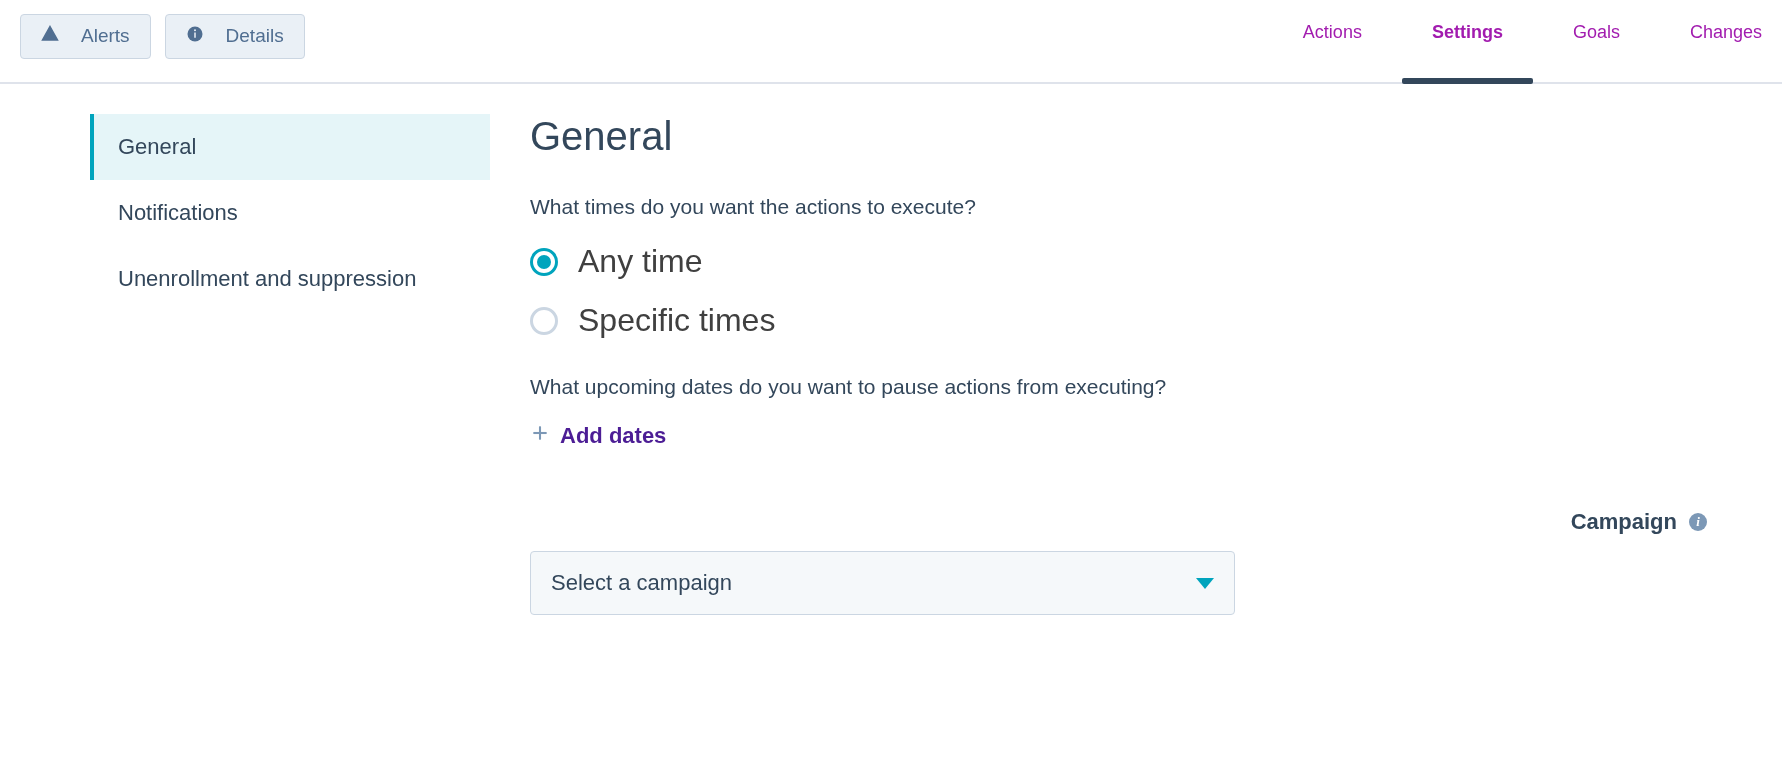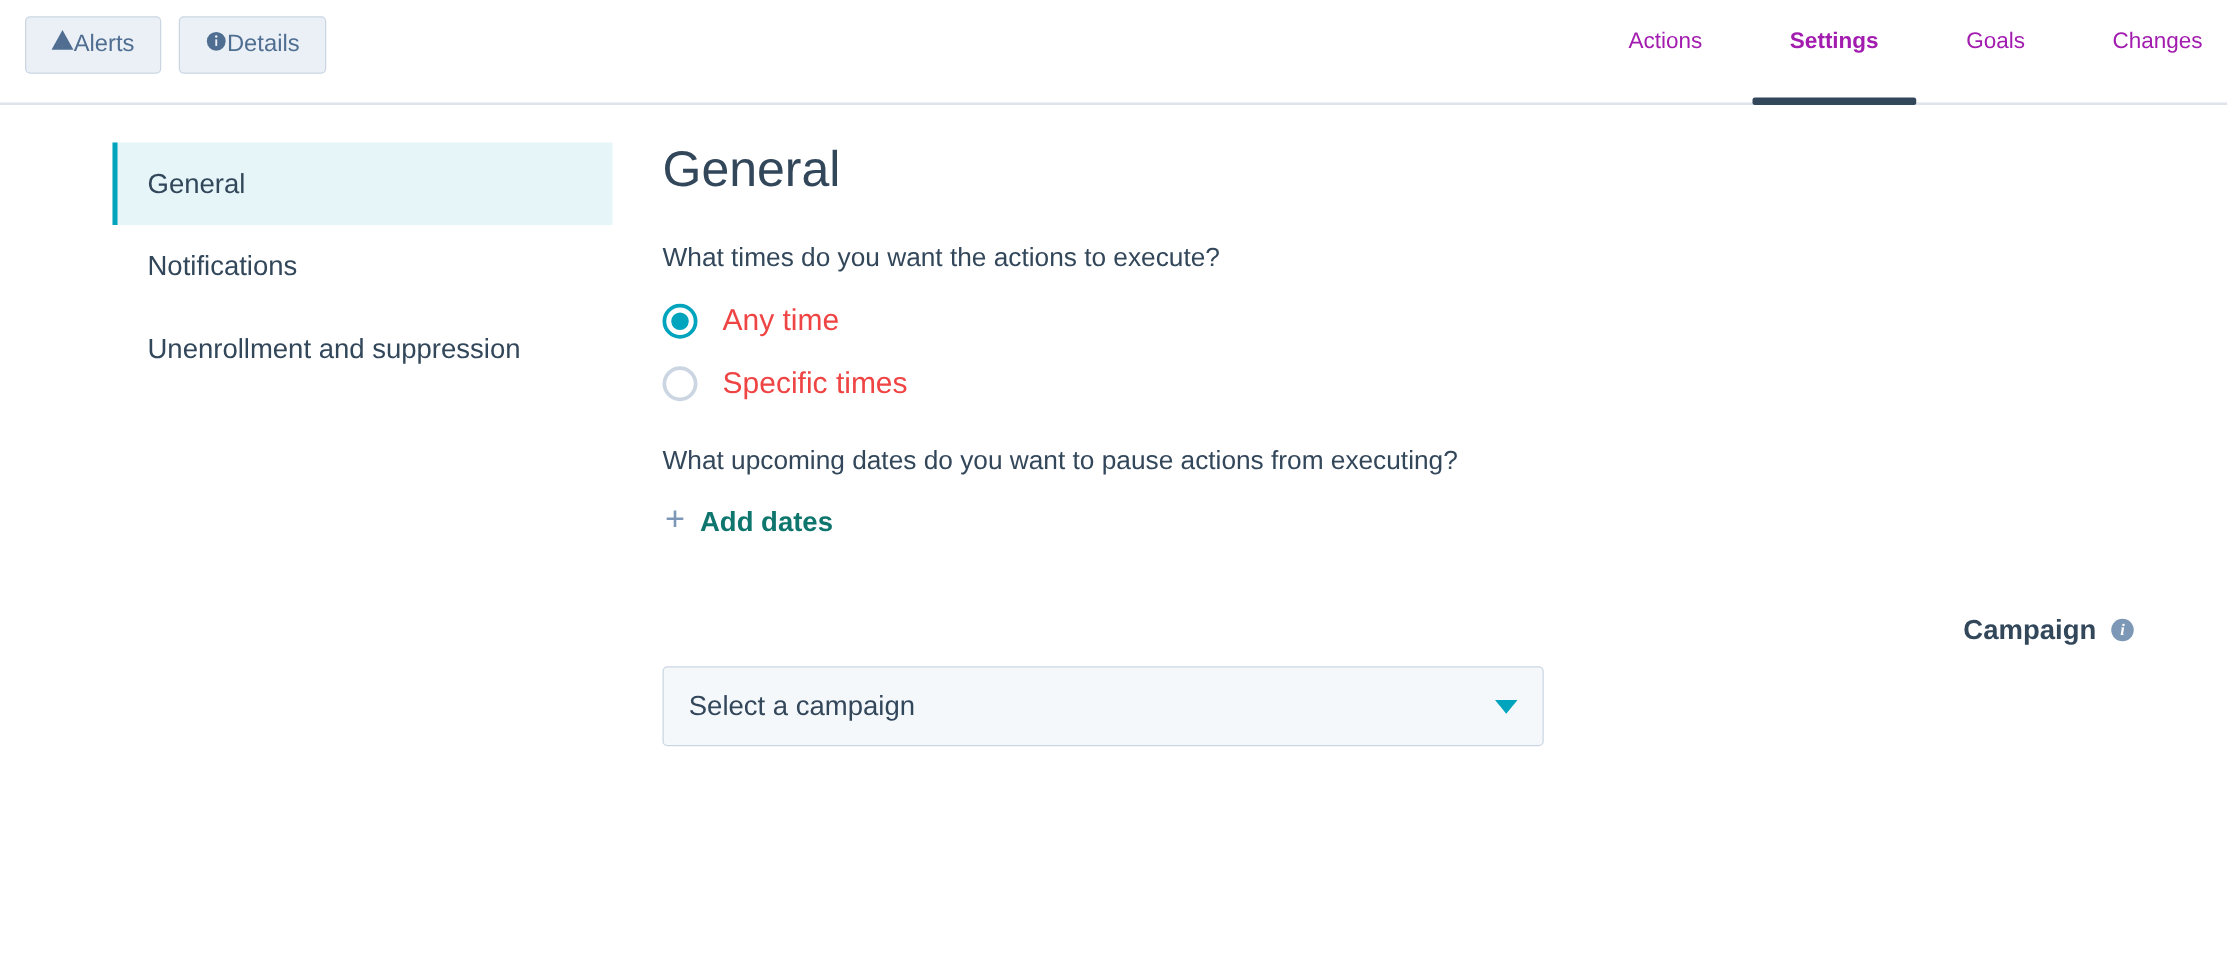--- a/index.html
+++ b/index.html
@@ -20,21 +20,21 @@
       border-bottom: 2px solid #dfe3eb;
     }
     .topbar-left {
       display: flex;
       gap: 14px;
       padding-bottom: 20px;
     }
     .pill-btn {
       display: inline-flex;
       align-items: center;
-      gap: 0;
+      gap: 22px;
       background: #eaf0f6;
       border: 1px solid #cbd6e2;
       border-radius: 4px;
       padding: 10px 20px;
       font-size: 19px;
       font-weight: 500;
       color: #506e91;
       cursor: pointer;
     }
     .pill-btn svg {
@@ -128,28 +128,28 @@
       border-color: #00a4bd;
     }
     .radio-circle.selected::after {
       content: "";
       width: 14px;
       height: 14px;
       border-radius: 50%;
       background: #00a4bd;
     }
     .radio-label {
-      font-size: 24px;
-      color: #ef4444;
+      font-size: 32px;
+      color: #404040;
     }
     .add-link {
       display: inline-flex;
       align-items: center;
       gap: 10px;
-      color: #0f766e;
+      color: #4c1d95;
       font-size: 22px;
       font-weight: 600;
       cursor: pointer;
       margin-bottom: 60px;
     }
     .add-link svg {
       width: 20px;
       height: 20px;
       stroke: #7c98b6;
       stroke-width: 2.5;

